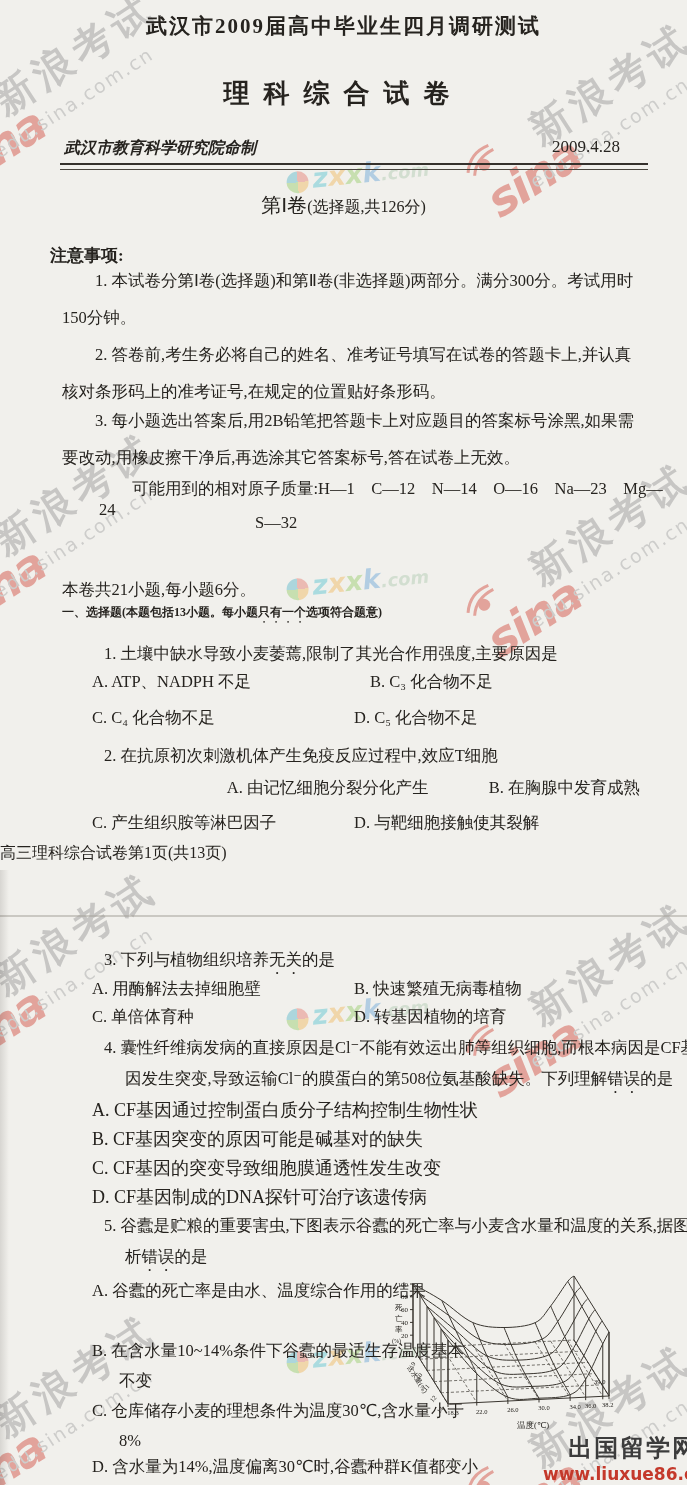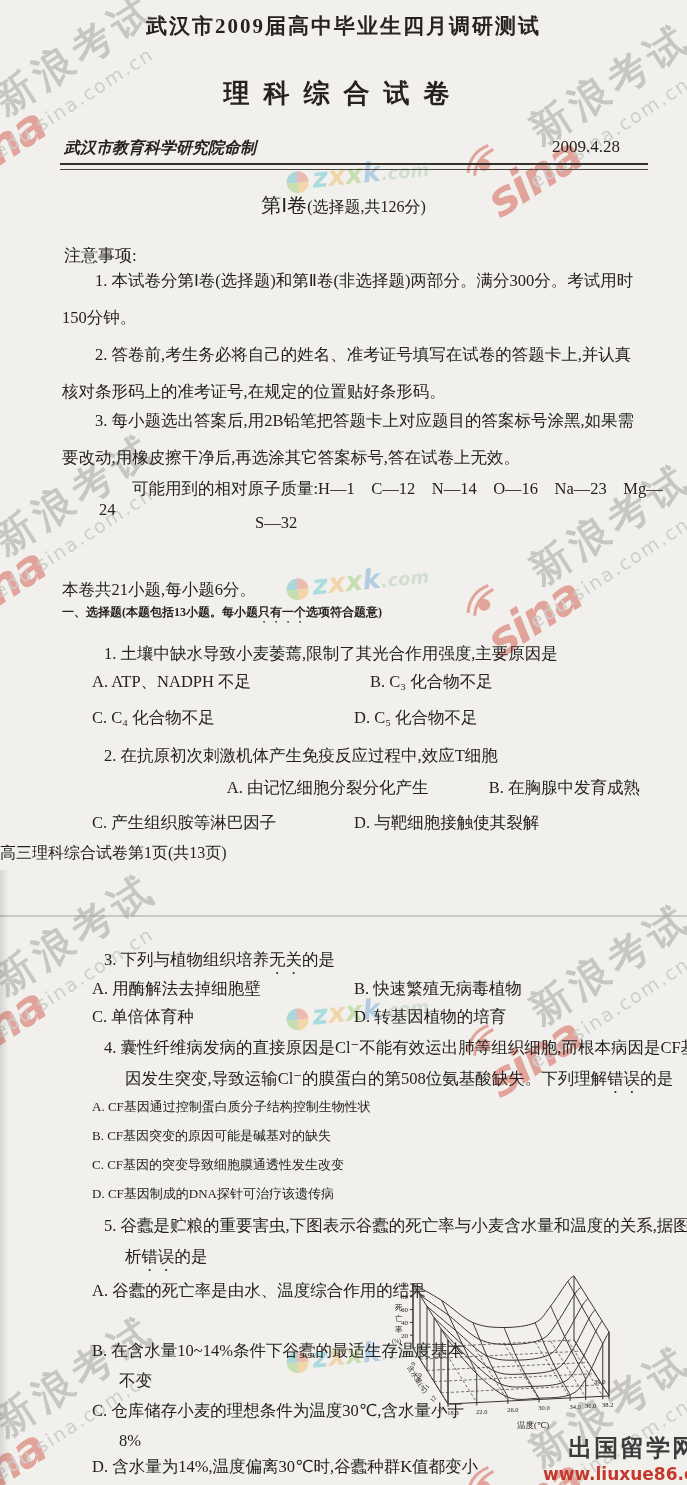--- a/index.html
+++ b/index.html
@@ -7,37 +7,37 @@
         font-family:"Liberation Serif","DejaVu Sans",serif;color:#26231f;}
   .abs{position:absolute;}
   .t1{left:0;top:12px;width:100%;text-align:center;font-size:21px;font-weight:bold;letter-spacing:2px;}
   .t2{left:0;top:76px;width:100%;text-align:center;font-size:26px;font-weight:bold;letter-spacing:14px;}
   .issuer{left:64px;top:138px;font-size:16px;font-style:italic;font-weight:bold;}
   .date{left:552px;top:137px;font-size:17px;}
   .rule{left:60px;top:163px;width:588px;height:4px;border-top:2px solid #35312c;border-bottom:1px solid #4a463f;}
   .volhead{left:0;top:192px;width:100%;text-align:center;font-weight:normal;}
   .vol-main{font-size:20px;}
   .vol-sub{font-size:16px;}
-  .notice-title{left:64px;top:244px;font-size:17px;font-weight:normal;}
+  .notice-title{left:50px;top:244px;font-size:17px;font-weight:bold;}
   .notice{left:62px;width:580px;font-size:16.5px;line-height:37px;text-indent:2em;}
   .n1{top:262px;} .n2{top:336px;} .n3{top:402px;}
   .masses{left:62px;top:478px;width:580px;font-size:16.5px;text-indent:2em;white-space:pre-wrap;margin-left:37px;}
   .masses2{left:255px;top:513px;font-size:16.5px;}
   .countinfo{left:62px;top:567px;font-size:16.5px;margin-top:12px;}
   .choice-head{left:62px;top:604px;font-size:12px;font-weight:bold;text-align:center;}
   .emph{-webkit-text-emphasis:filled dot;text-emphasis:filled dot;
         -webkit-text-emphasis-position:under left;text-emphasis-position:under left;}
   .qstem{font-size:16.5px;width:586px;line-height:31px;padding-left:21px;text-indent:-21px;margin-left:42px;}
   .q1{left:62px;top:638px;} .q2{left:62px;top:740px;}
   .q3{left:62px;top:944px;} .q4{left:62px;top:1032px;} .q5{left:62px;top:1210px;}
   .optrow{left:92px;width:548px;display:flex;font-size:16.5px;}
   .optrow .o1{width:262px;}
   .r1a{top:671px;gap:16px;} .r1b{top:707px;} .r2a{top:777px;justify-content:flex-end;} .r2b{top:812px;}
   .r3a{top:978px;} .r3b{top:1006px;}
-  .opt-line{left:92px;font-size:13px;}
+  .opt-line{left:92px;font-size:18px;}
   .o4a{top:1098px;} .o4b{top:1127px;} .o4c{top:1156px;} .o4d{top:1185px;}
   .q5opt{left:92px;width:352px;font-size:16.5px;line-height:30px;padding-left:27px;text-indent:-27px;}
   .o5a{top:1276px;} .o5b{top:1336px;} .o5c{top:1396px;}
   .o5d{left:92px;top:1456px;width:565px;font-size:16.5px;}
   .footer-page{left:0;top:843px;width:100%;text-align:left;font-size:16px;}
   .seam{left:0;top:915px;width:100%;height:2px;background:rgba(164,160,152,.5);}
   .edge-shadow{left:0;top:870px;width:9px;height:615px;
         background:linear-gradient(90deg,rgba(60,55,50,.14),rgba(60,55,50,0));}
   
   .wm{position:absolute;width:300px;height:120px;transform:rotate(-33deg);opacity:.5;z-index:1;}

